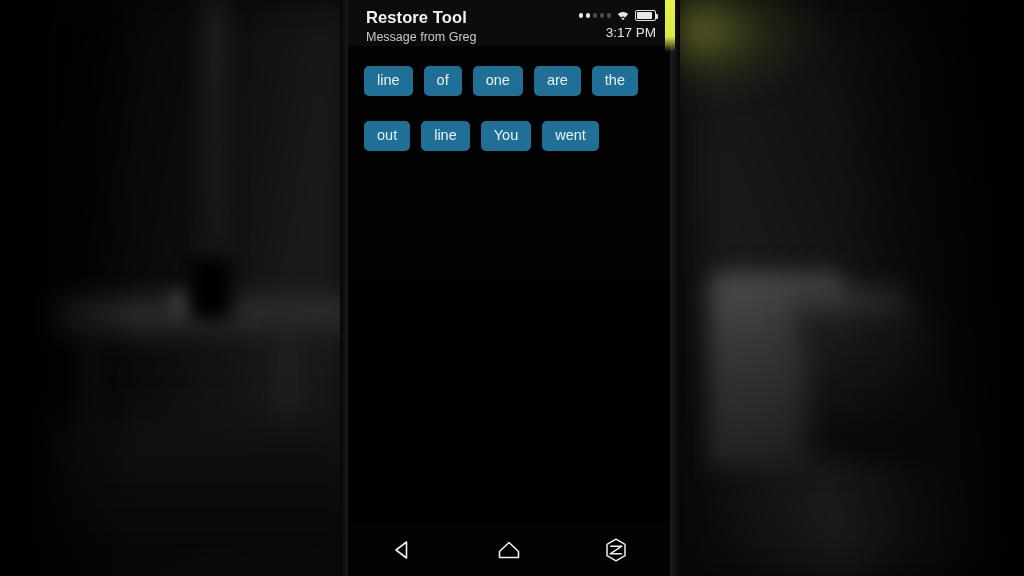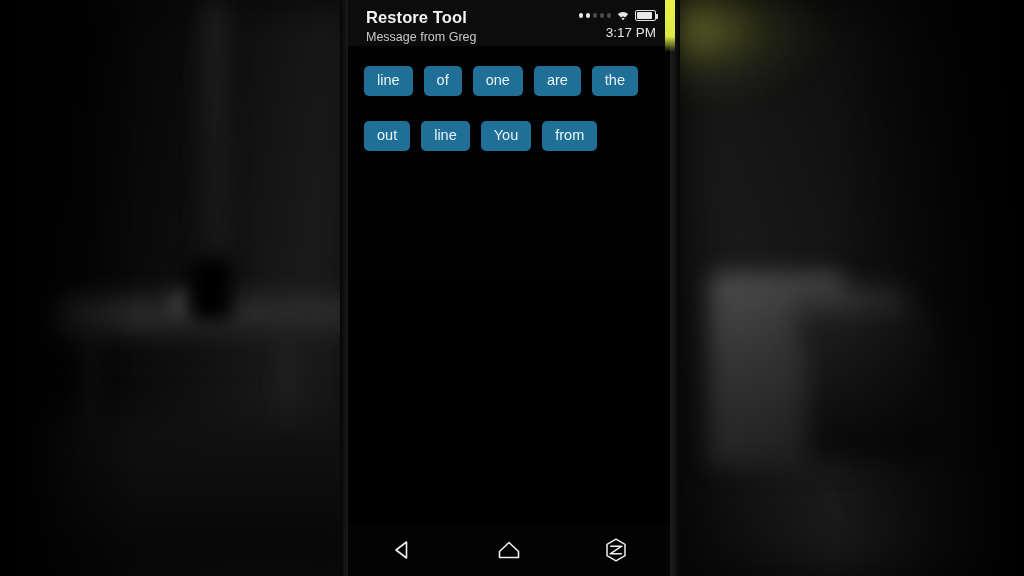--- a/index.html
+++ b/index.html
@@ -261,21 +261,21 @@
     <div id="tray">
       <div class="word-rows">
         <div class="word-chip">line</div>
         <div class="word-chip">of</div>
         <div class="word-chip">one</div>
         <div class="word-chip">are</div>
         <div class="word-chip">the</div>
         <div class="word-chip">out</div>
         <div class="word-chip">line</div>
         <div class="word-chip">You</div>
-        <div class="word-chip">from</div>
+        <div class="word-chip">went</div>
       </div>
     </div>
 
     <div id="navbar">
       <div class="nav-btn">
         <svg width="22" height="22" viewBox="0 0 22 22">
           <path d="M15.5 3 L5 11 L15.5 19 Z" fill="none" stroke="#f0f0f0" stroke-width="1.6" stroke-linejoin="round"></path>
         </svg>
       </div>
       <div class="nav-btn">

